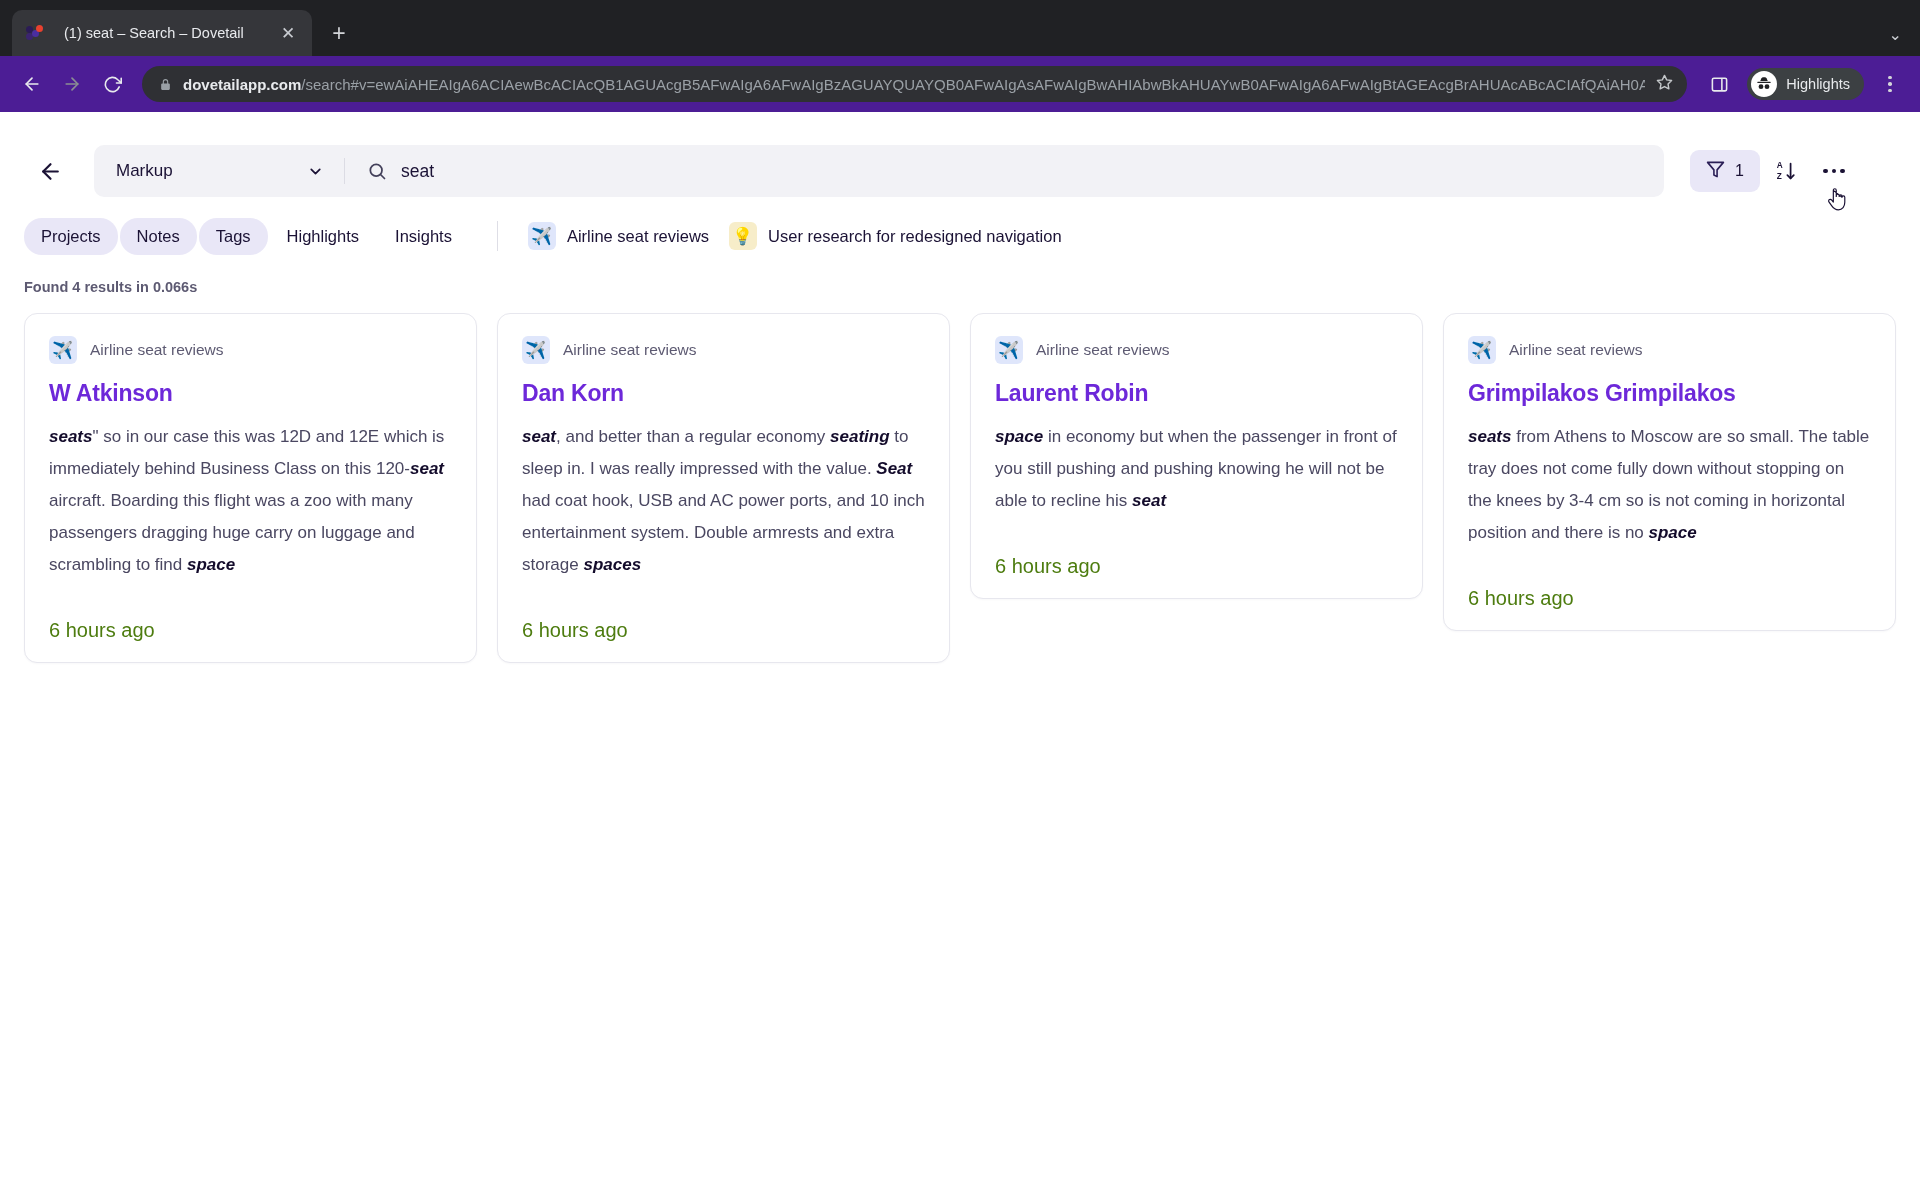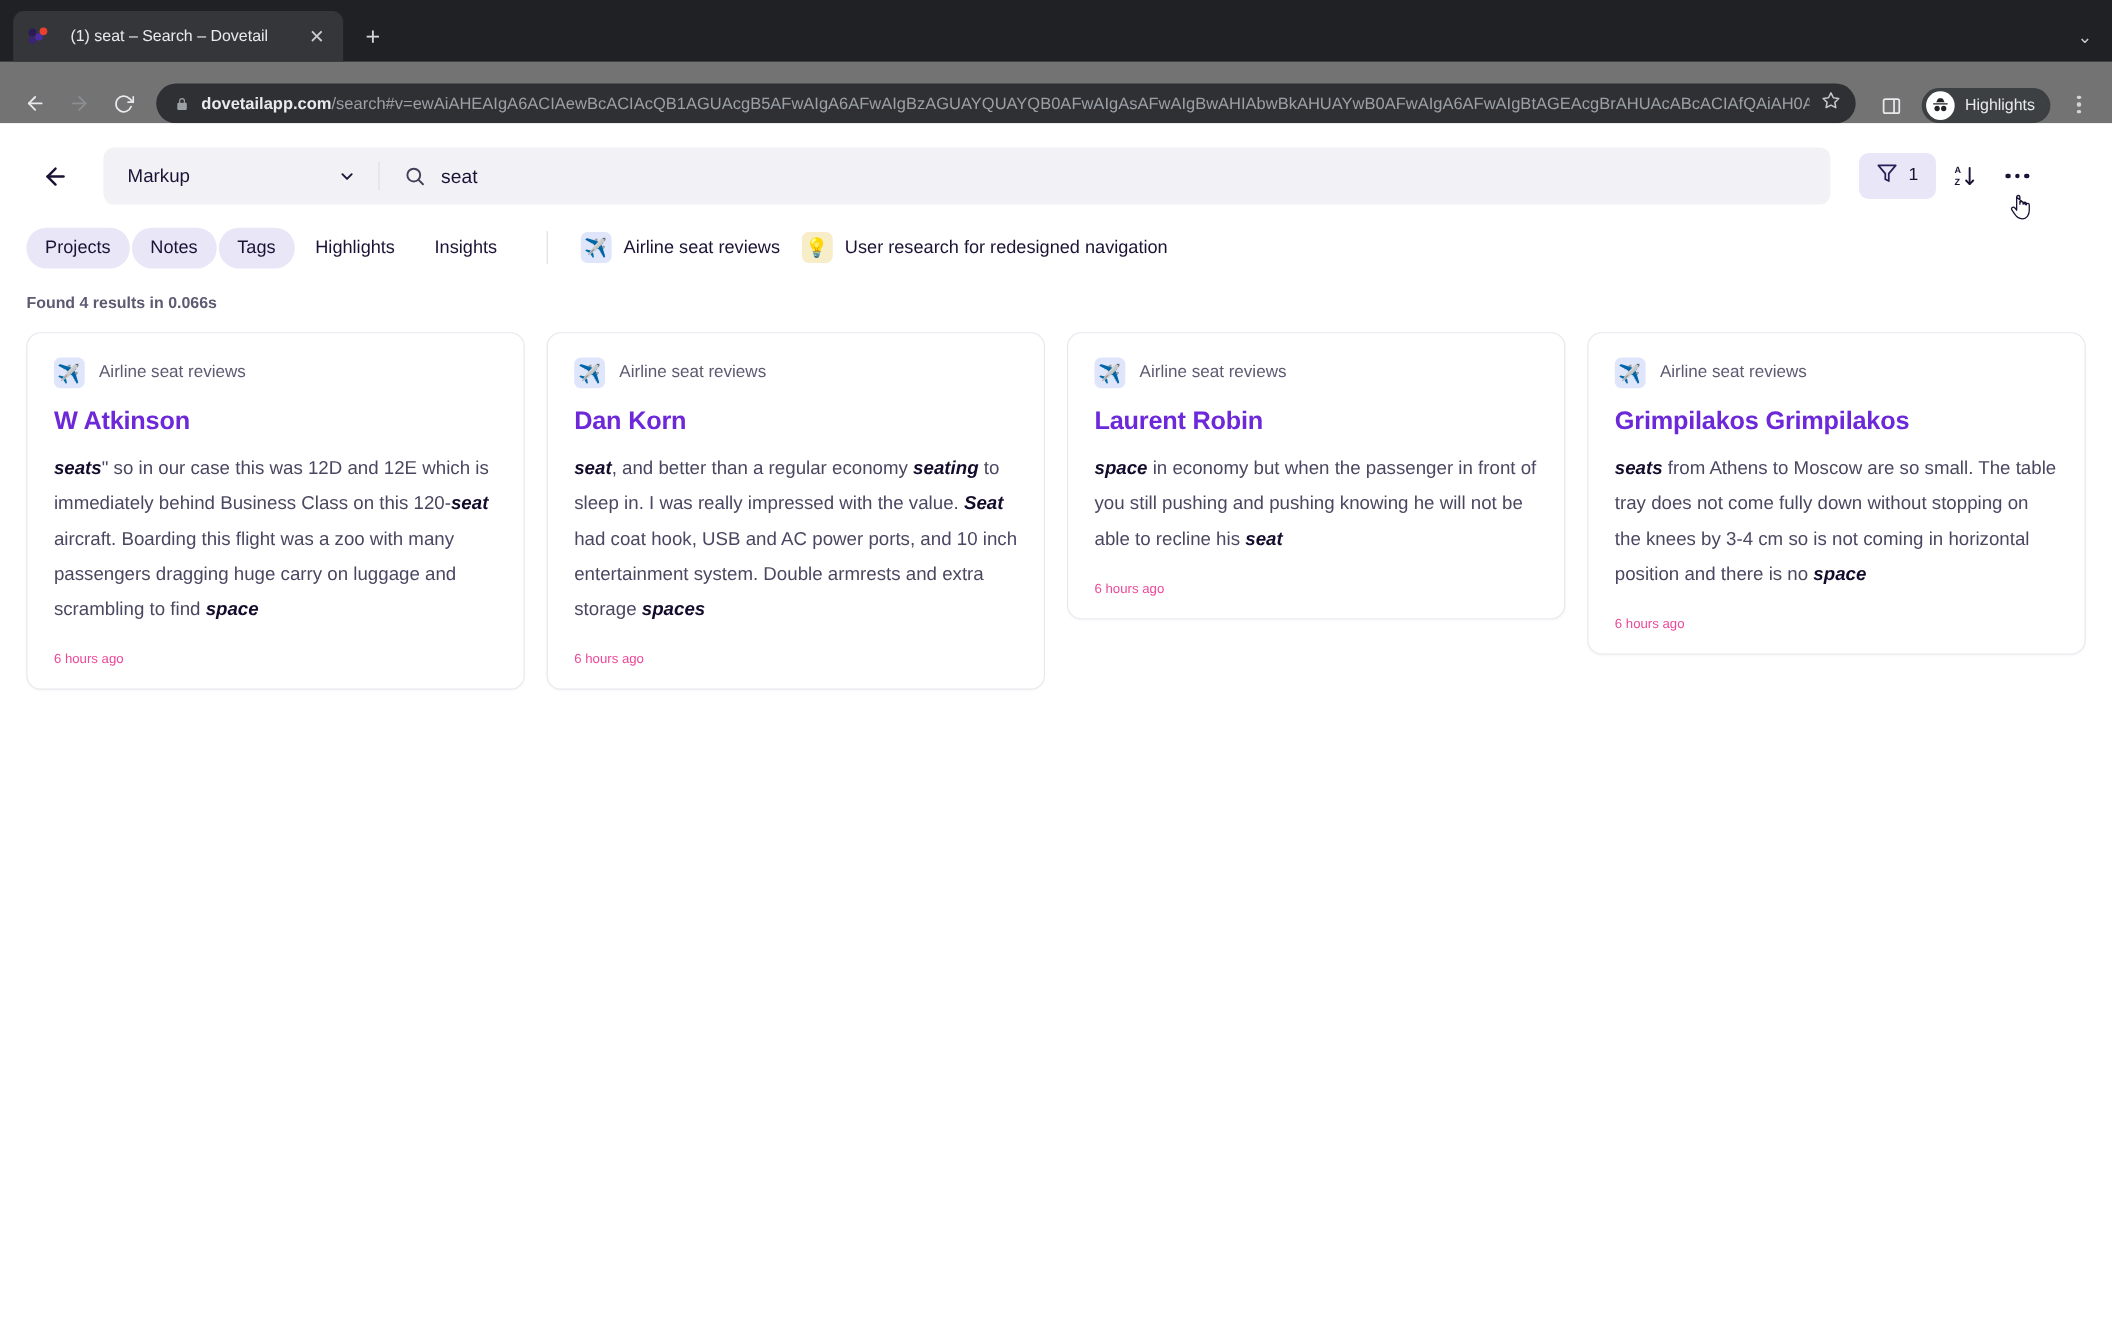--- a/index.html
+++ b/index.html
@@ -68,24 +68,24 @@
     margin-left: auto;
     display: flex; align-items: center;
     padding-right: 18px; padding-bottom: 12px;
     color: #c8cbd0;
   }
   .chev-caret { font-size: 16px; }
 
   .omnibar {
     height: 56px;
     display: flex;
-    align-items: flex-end;
+    align-items: center;
     gap: 4px;
     padding: 0 14px;
-    background: #737373;
+    background: #4c1d95;
   }
   .navbtn {
     width: 36px; height: 36px;
     display: flex; align-items: center; justify-content: center;
     color: #e8eaed;
     border-radius: 50%;
     flex: 0 0 auto;
   }
   .navbtn svg { display: block; }
   .urlbox {
@@ -151,20 +151,21 @@
     height: calc(1200px - 112px);
     position: relative;
   }
 
   .toolbar {
     display: flex;
     align-items: center;
     padding: 18px 28px 0 28px;
     height: 78px;
     gap: 8px;
+    margin-top: 11px;
   }
   .back-arrow {
     width: 44px; height: 44px;
     display: flex; align-items: center; justify-content: center;
     border-radius: 8px;
     color: #1b1235;
     flex: 0 0 auto;
   }
   .searchbar {
     flex: 1 1 auto;
@@ -318,23 +319,23 @@
     margin-bottom: 14px;
     letter-spacing: -0.2px;
   }
   .card-snippet {
     font-size: 17px;
     line-height: 32px;
     color: #4a4761;
   }
   .card-snippet b { color: #130b2b; font-weight: 700; font-style: italic; }
   .card-time {
-    margin-top: 22px;
-    font-size: 12px;
-    color: #ec4899;
+    margin-top: 38px;
+    font-size: 20px;
+    color: #4d7c0f;
   }
 
   
   .footer {
     margin-top: 96px;
     display: flex;
     flex-direction: column;
     align-items: center;
     gap: 22px;
   }

